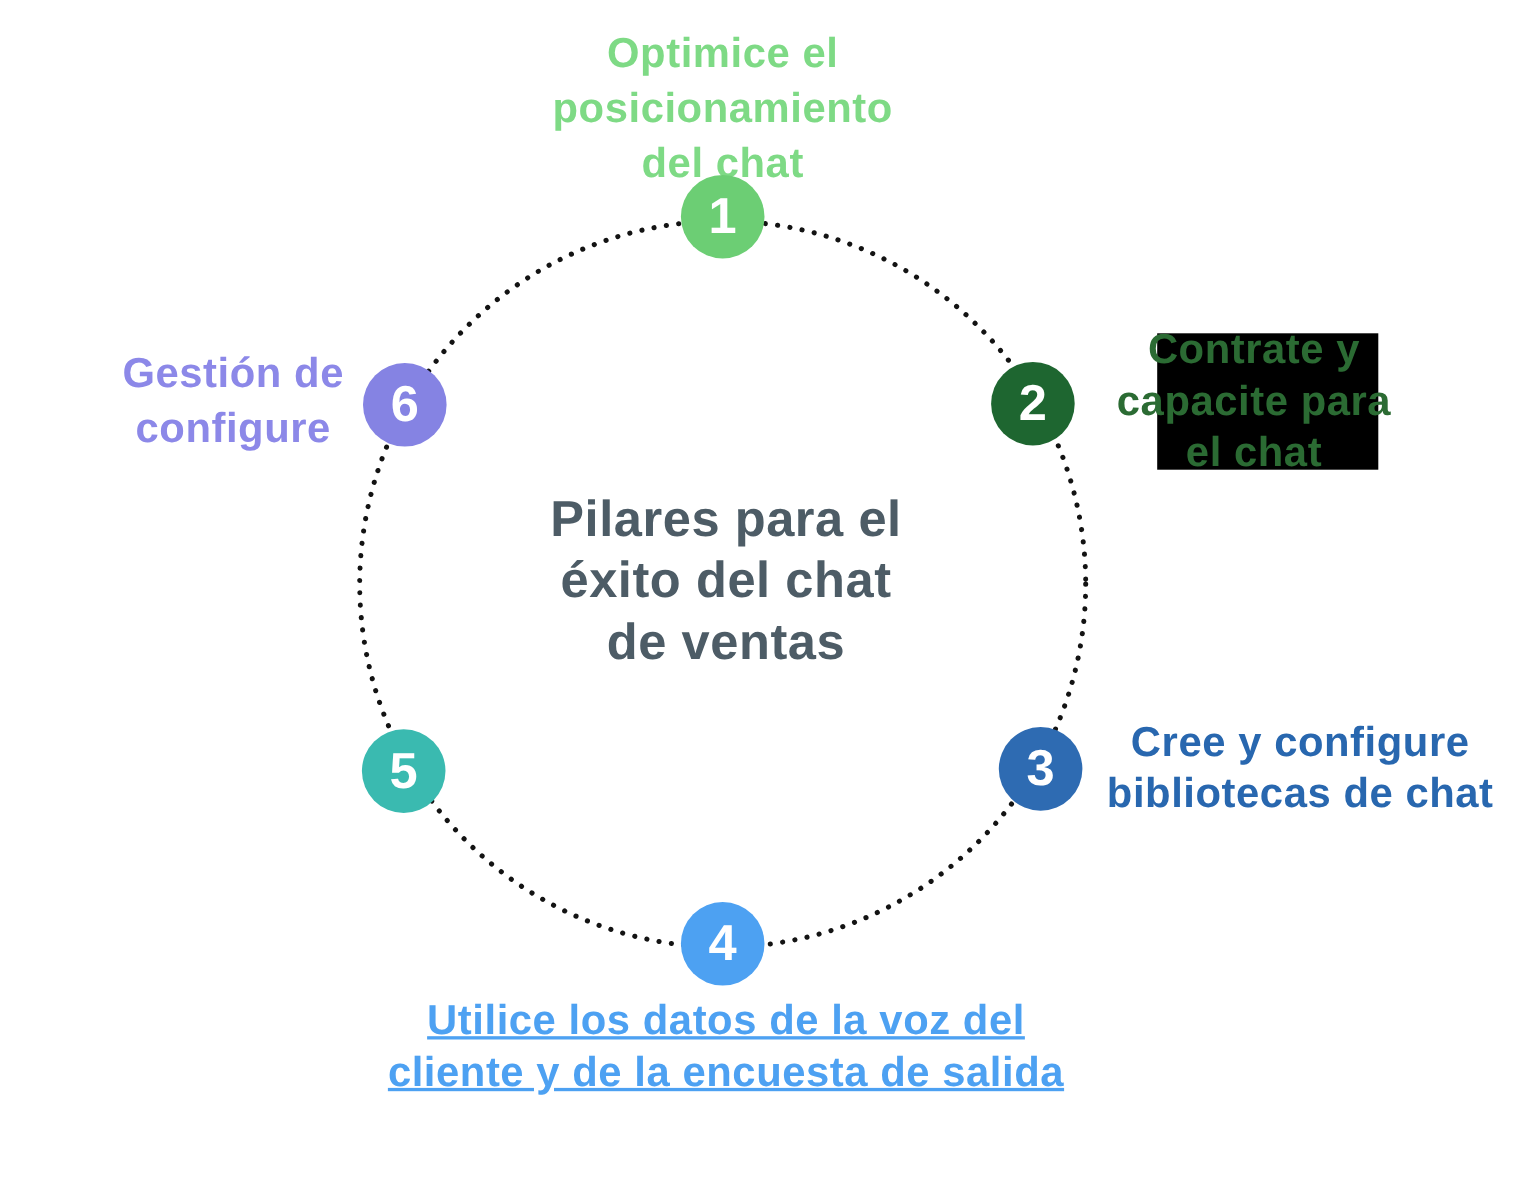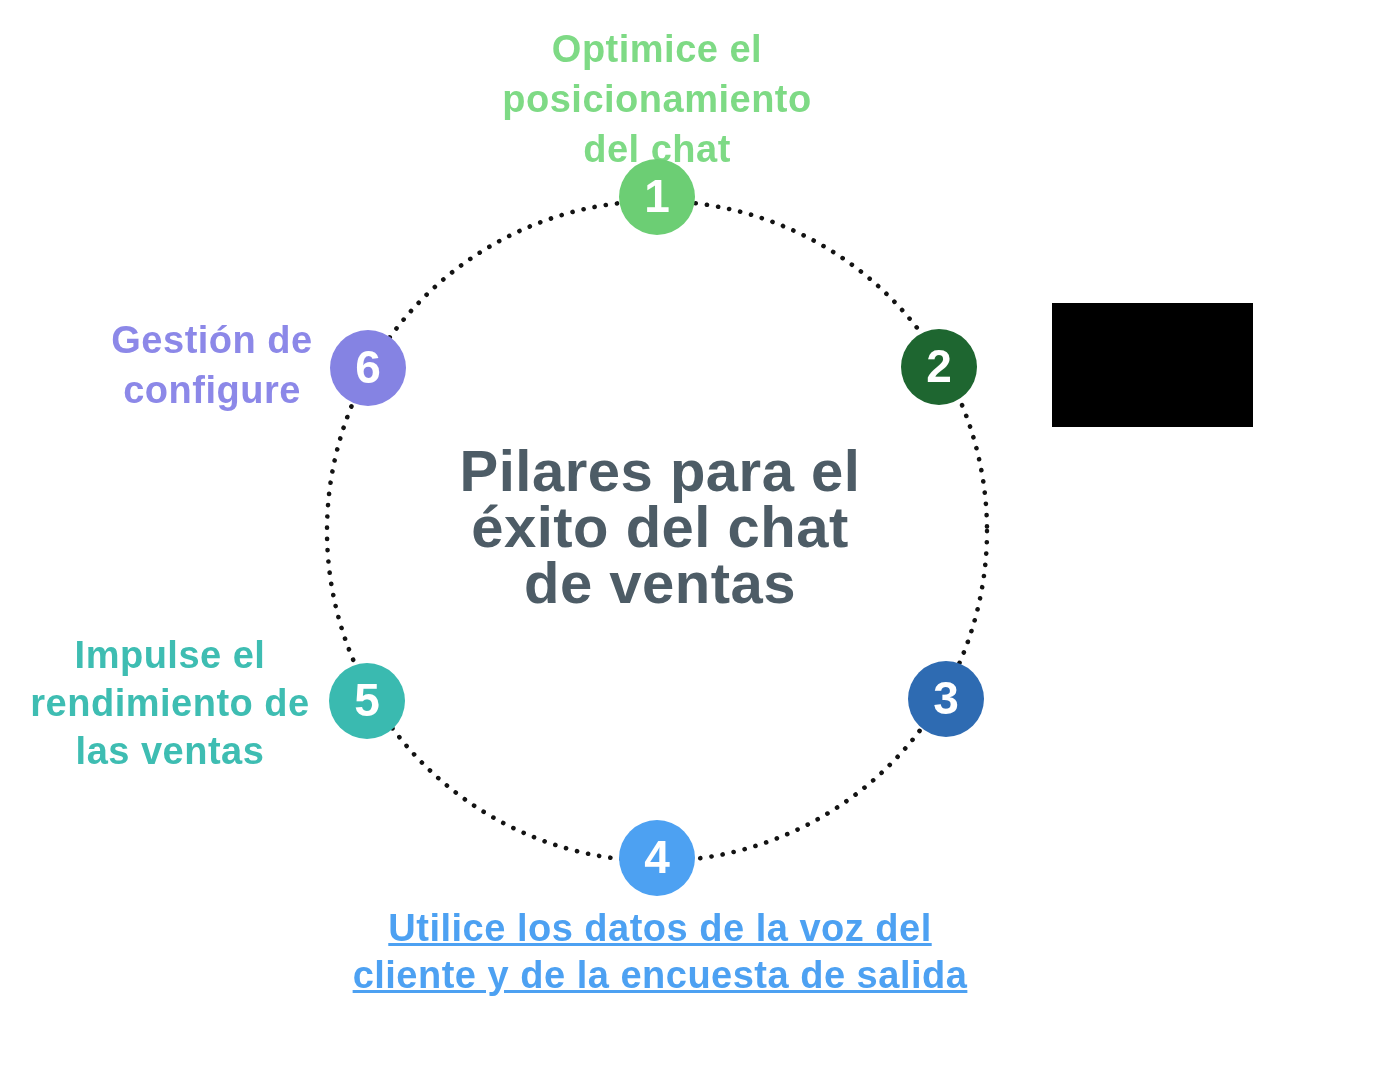--- a/index.html
+++ b/index.html
@@ -64,21 +64,21 @@
     font-size: 46px;
     line-height: 1;
     transform: translateY(-1px);
   }
   .title {
     position: absolute;
     left: 430px;
     top: 443px;
     width: 460px;
     font-weight: bold;
-    font-size: 58px;
+    font-size: 46px;
     line-height: 56px;
     text-align: center;
     white-space: pre-line;
     letter-spacing: 0.5px;
     z-index: 1;
   }
 </style>
 </head>
 <body>
 
@@ -90,25 +90,27 @@
 
   <div class="highlight" style="background-color: rgb(0, 0, 0);"></div>
 
   <div class="title" style="color: rgb(77, 92, 102);">Pilares para el
 éxito del chat
 de ventas</div>
 
   <div class="label lbl1" style="color: rgb(126, 218, 133);">Optimice el
 posicionamiento
 del chat</div>
+  <div class="label lbl2" style="color: rgb(43, 107, 51);">Contrate y
+capacite para
+el chat</div>
+  <div class="label lbl3" style="color: rgb(40, 103, 175);">Cree y configure
+bibliotecas de chat</div>
   <div class="label lbl4" style="color: rgb(77, 161, 242);">Utilice los datos de la voz del
 cliente y de la encuesta de salida</div>
-  <div class="label lbl5" style="color: rgb(62, 189, 178);">Impulse el
-rendimiento de
-las ventas</div>
   <div class="label lbl6" style="color: rgb(140, 136, 232);">Gestión de
 configure</div>
 
   <div class="node n1" style="background-color: rgb(108, 206, 116);">
     <span class="num" style="color: rgb(255, 255, 255);">1</span>
   </div>
   <div class="node n2" style="background-color: rgb(30, 102, 48);">
     <span class="num" style="color: rgb(255, 255, 255);">2</span>
   </div>
   <div class="node n3" style="background-color: rgb(46, 107, 178);">

